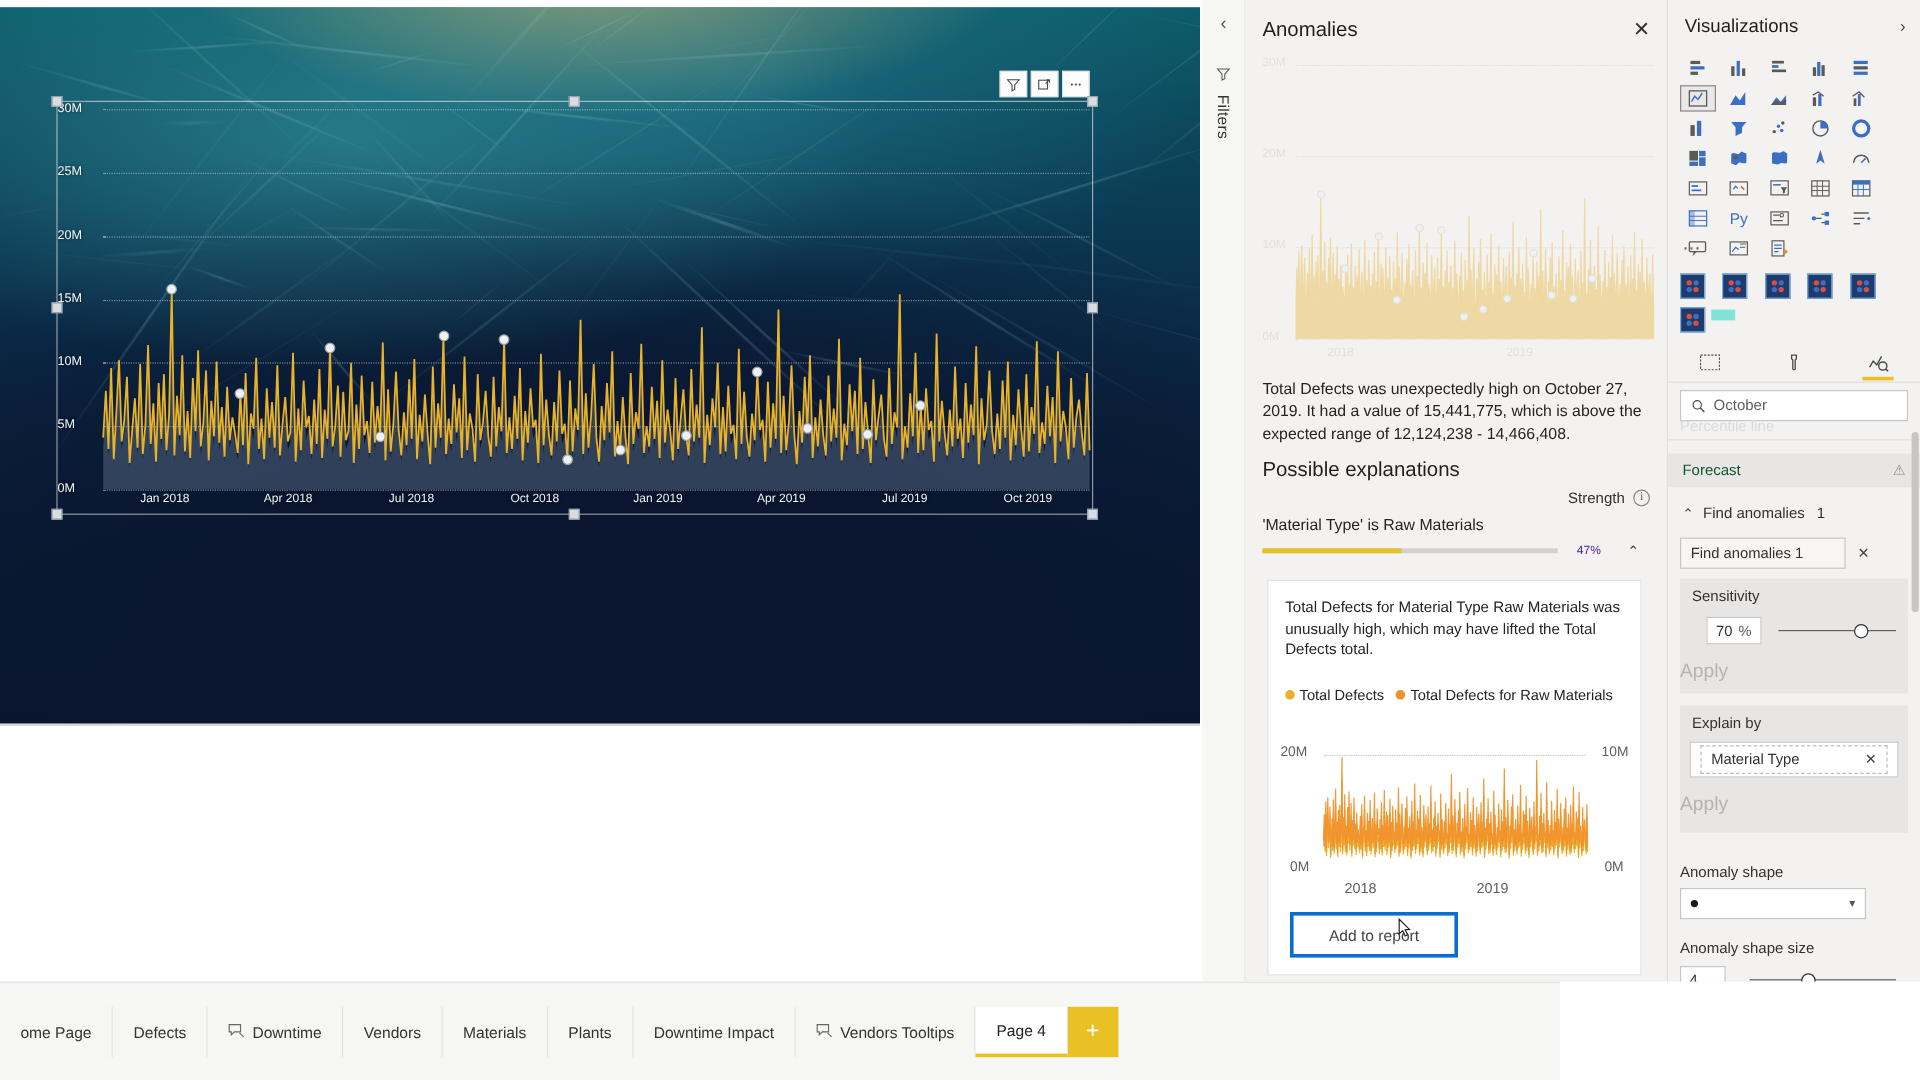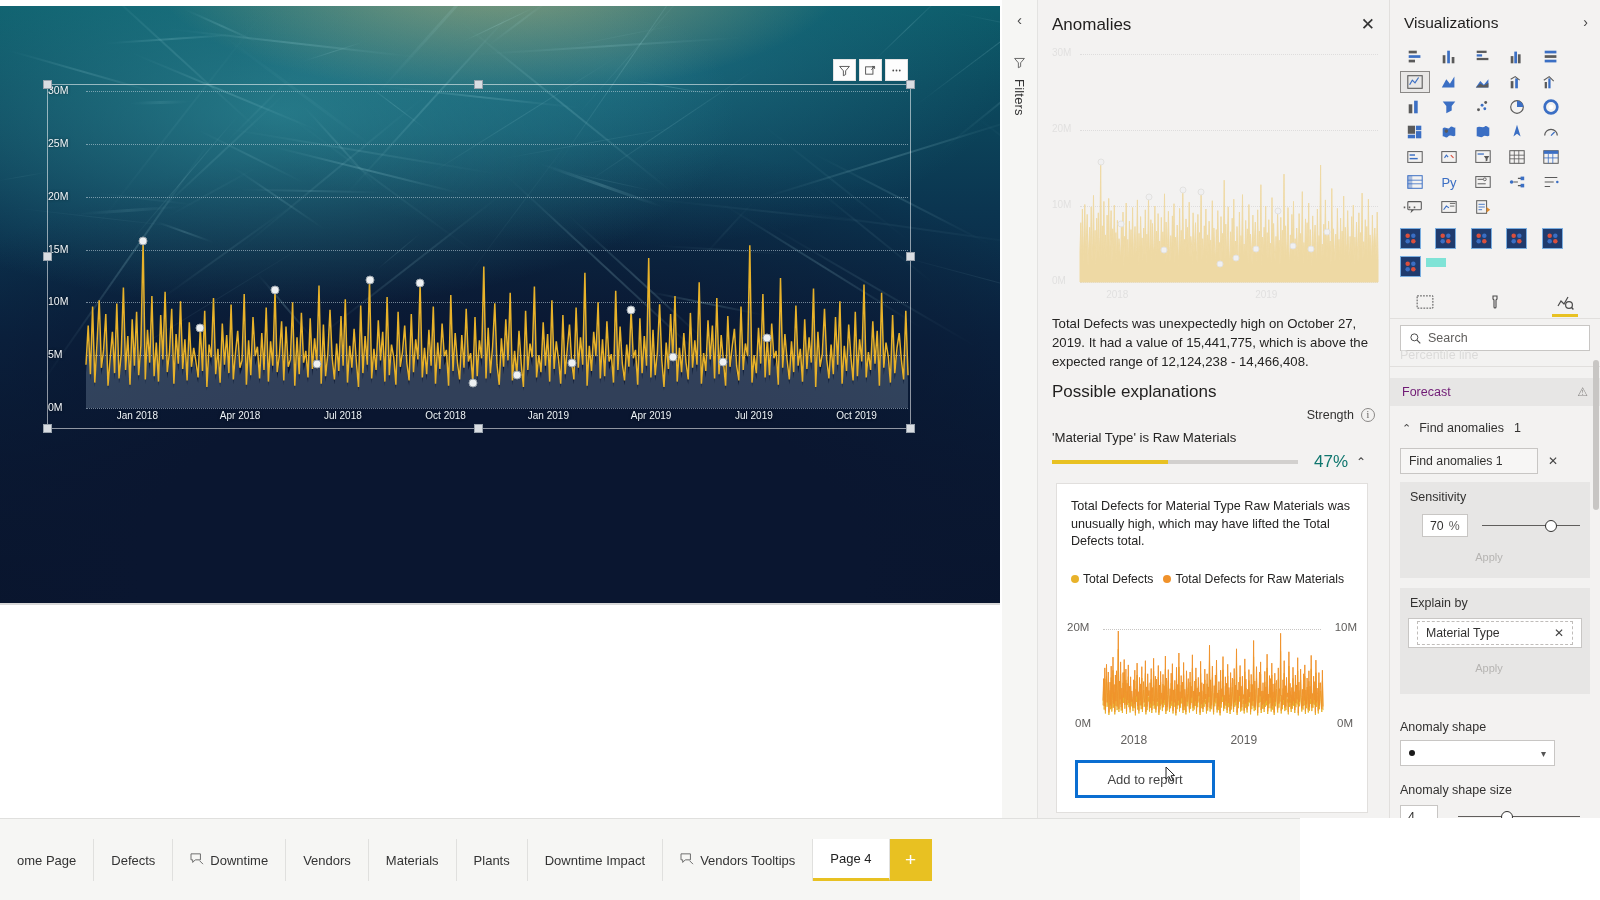--- a/index.html
+++ b/index.html
@@ -133,21 +133,21 @@
     font-family: "Liberation Serif", serif;
   }
   .expl-title {
     position: absolute; left: 14px; top: 430px; font-size: 13.2px; color: #252423;
   }
   .bar-row {
     position: absolute; left: 14px; top: 452px; width: 324px; display: flex; align-items: center;
   }
   .bar-track { width: 246px; height: 4px; background: #d2d0ce; position: relative; }
   .bar-fill { position: absolute; left: 0; top: 0; height: 4px; background: #e8c122; }
-  .bar-pct { margin-left: 16px; font-size: 17px; color: #0f766e; width: 34px; }
+  .bar-pct { margin-left: 16px; font-size: 10px; color: #4c1d95; width: 34px; }
   .bar-chev { margin-left: 8px; font-size: 12px; color: #444; cursor: pointer; }
 
   .expl-card {
     position: absolute; left: 18px; top: 483px; width: 312px; height: 330px;
     background: #ffffff; border: 1px solid #e1dfdd;
   }
   .card-text {
     position: absolute; left: 14px; top: 14px; width: 284px;
     font-size: 12.6px; line-height: 17.5px; color: #252423;
   }
@@ -214,35 +214,35 @@
   .viz-search-ph { font-size: 12.5px; color: #605e5c; }
 
   .faded-row {
     position: absolute; left: 10px; top: 348px; font-size: 12.5px; color: #dcdbda;
   }
   .panel-sep { position: absolute; left: 0; width: 210px; height: 1px; background: #e1dfdd; }
   .pb-row {
     position: absolute; left: 0; width: 210px; display: flex; align-items: center;
   }
   .pb-label { font-size: 12.5px; color: #323130; }
-  .pb-label.dim { color: #701a75; text-align: right; }
+  .pb-label.dim { color: #14532d; text-align: right; }
   .warn-tri { color: #8a8886; font-size: 12px; }
   .pb-group { position: absolute; left: 10px; width: 190px; background: #e7e6e5; }
   .pb-field {
     height: 26px; background: #f7f6f5; border: 1px solid #c8c6c4;
     display: flex; align-items: center; padding: 0 8px; font-size: 12.3px; color: #323130;
   }
   .pb-field .x { margin-left: auto; color: #444; cursor: pointer; font-size: 12px; }
   .pb-chip {
     height: 24px; border: 1px dashed #b3b0ad; background: #faf9f8;
     display: flex; align-items: center; padding: 0 8px; font-size: 12.3px; color: #323130;
     margin: 0 8px;
   }
   .pb-chip .x { margin-left: auto; color: #444; cursor: pointer; }
-  .apply-dim { font-size: 11px; color: #b6b4b2; text-align: center; padding-right: 12px; }
+  .apply-dim { font-size: 16px; color: #b6b4b2; text-align: left; padding-right: 12px; }
   .num-box {
     width: 46px; height: 23px; background: #fff; border: 1px solid #c8c6c4;
     display: flex; align-items: center; padding-left: 7px; font-size: 12.3px; color: #323130;
   }
   .num-box .pct { margin-left: 5px; color: #605e5c; }
   .slider { position: relative; flex: 1; height: 14px; margin-left: 14px; margin-right: 10px; }
   .slider-track { position: absolute; left: 0; right: 0; top: 6px; height: 1.5px; background: #605e5c; }
   .slider-thumb {
     position: absolute; top: 1px; width: 12px; height: 12px; border-radius: 50%;
     background: #fff; border: 1.5px solid #323130; cursor: pointer;
@@ -824,21 +824,21 @@
             <path d="M15.6 13.6L17.4 15.4" stroke="#4a4a4a" stroke-width="1.4"></path>
           </svg>
       </div>
     </div>
 
     <div class="viz-search">
       <svg width="13" height="13" viewBox="0 0 16 16">
           <circle cx="6.6" cy="6.6" r="4.3" fill="none" stroke="#4a4a4a" stroke-width="1.2"></circle>
           <path d="M9.9 9.9l4 4" stroke="#4a4a4a" stroke-width="1.4"></path>
         </svg>
-      <span class="viz-search-ph">Search</span>
+      <span class="viz-search-ph">October</span>
     </div>
 
     <div class="faded-row">
       <span>Percentile line</span>
     </div>
 
     <div class="panel-sep" style="top:366px"></div>
 
     <div class="pb-row" style="top:378px;height:28px;background:#e7e6e5;padding:0 12px;">
       <span class="pb-label dim">Forecast</span>

